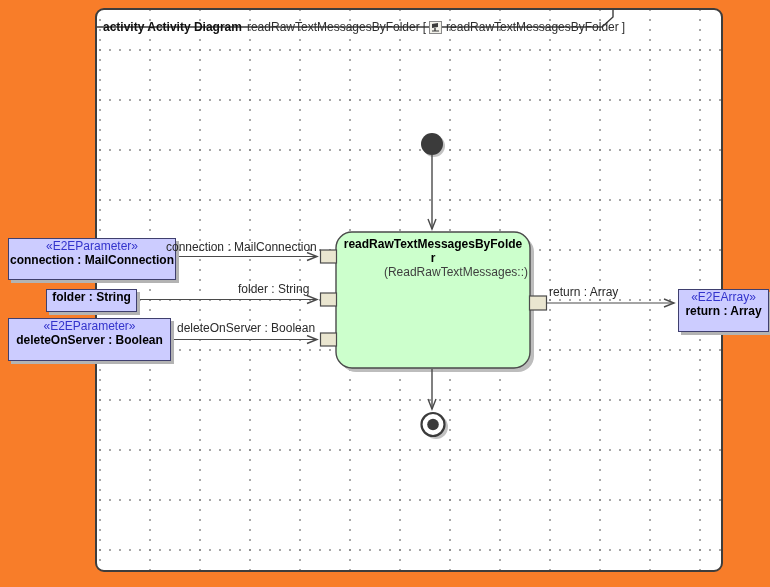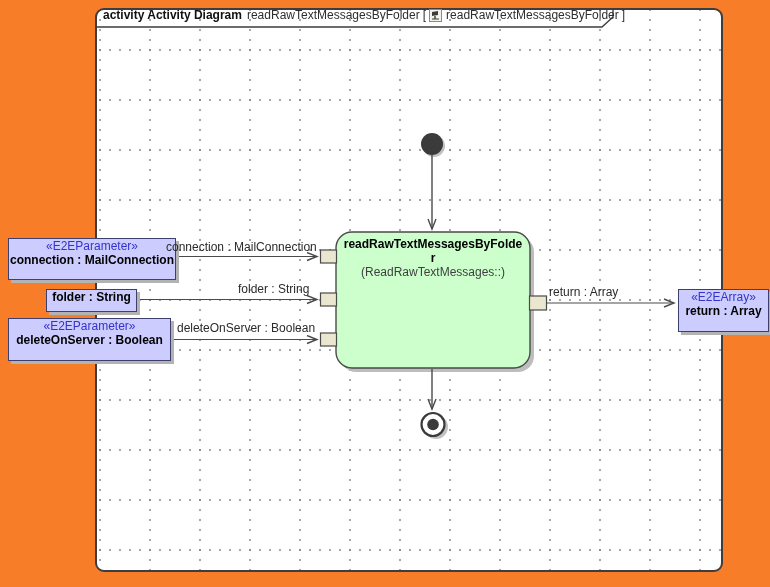--- a/index.html
+++ b/index.html
@@ -15,21 +15,21 @@
       radial-gradient(circle, #8f8f8f 1.2px, transparent 1.5px),
       radial-gradient(circle, #a8a8a8 0.9px, transparent 1.1px),
       radial-gradient(circle, #a8a8a8 0.9px, transparent 1.1px);
     background-size:50px 50px, 10px 50px, 50px 10px;
     background-position:-22px 15px, -2px 15px, -22px -5px;
   }
 
   svg.overlay{position:absolute;left:0;top:0;width:770px;height:587px;}
 
   .frame-title{
-    position:absolute;left:103px;top:8px;height:15px;
+    position:absolute;left:103px;top:20px;height:15px;
     font-size:12px;color:#2e2e2e;white-space:nowrap;
   }
   .frame-title .bold{font-weight:bold;color:#111;margin-right:5px;}
   .frame-title .gap{margin-right:3px;}
   .hicon{display:inline-block;width:14px;height:14px;vertical-align:-3px;margin:0 3px;}
 
   .uml-box{
     position:absolute;box-sizing:border-box;
     background:var(--box-lavender,#ccccff);
     border:1px solid #3f3f6e;
@@ -43,21 +43,21 @@
   .flow-label{
     position:absolute;font-size:12px;color:#2b2b2b;white-space:nowrap;
   }
 
   .activity-text{
     position:absolute;left:338px;top:237px;width:190px;text-align:center;
     font-size:12px;color:#000;
   }
   .activity-text .aname{font-weight:bold;display:block;width:180px;margin:0 auto;
     word-break:break-all;line-height:14px;}
-  .activity-text .aqual{display:block;color:#3f3f3f;line-height:15px;}
+  .activity-text .aqual{display:block;color:#3f3f3f;line-height:15px;text-align:right;}
 </style>
 </head>
 <body>
 
 <div class="page">
 
   <div class="canvas"></div>
 
   <svg class="overlay" viewBox="0 0 770 587" xmlns="http://www.w3.org/2000/svg">
     <defs>

